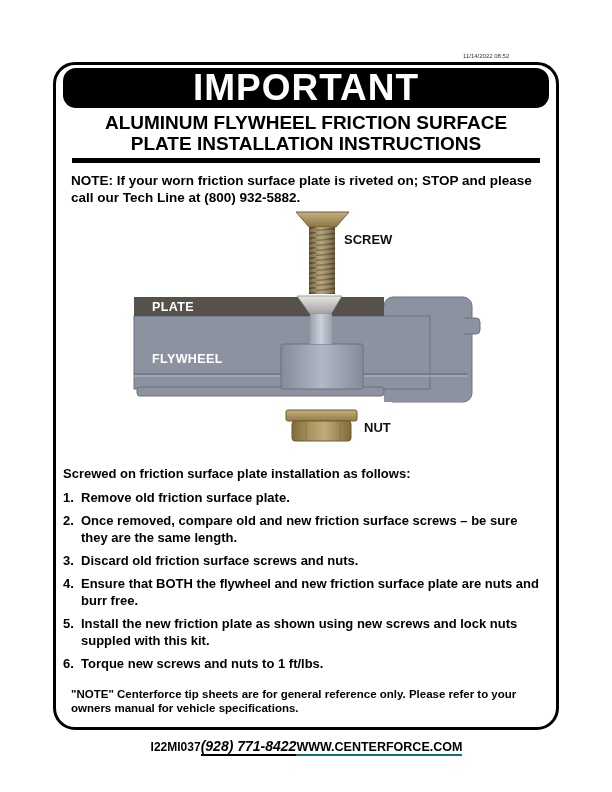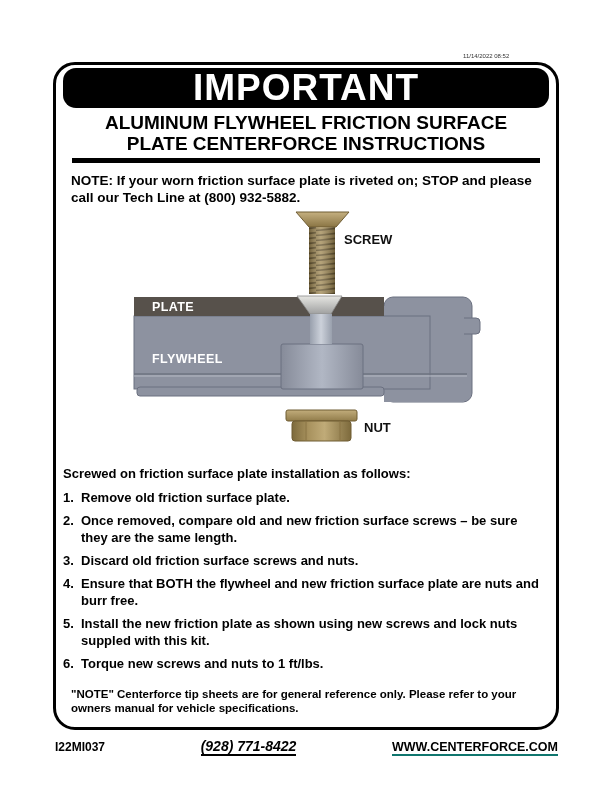--- a/index.html
+++ b/index.html
@@ -31,21 +31,21 @@
   ol.steps { list-style: none; margin-top: 8px; }
   ol.steps li { display: flex; font-size: 13px; font-weight: bold;
     line-height: 17px; margin-bottom: 6px; }
   ol.steps .num { flex: none; width: 18px; }
   ol.steps .txt { flex: 1; }
 
   .footnote { margin: 15px 15px 0 15px; font-size: 11.5px; font-weight: bold;
     line-height: 14px; }
 
   .footer { position: absolute; top: 738px; left: 55px; width: 503px;
-    display: flex; align-items: baseline; justify-content: space-between;
+    display: flex; align-items: baseline; justify-content: center;
     font-weight: bold; white-space: nowrap; }
   .footer .doc-id { font-size: 12px; }
   .footer .tech-line { font-size: 12.5px; border-bottom: 2px solid #000; }
   .footer .phone { font-size: 14px; font-style: italic; border-bottom: 2px solid #000; }
   .footer .website { font-size: 12.5px; border-bottom: 2px solid #0f766e; }
 
   svg text.lbl-dark { font-family: "Liberation Sans", sans-serif; font-size: 13px;
     font-weight: bold; fill: #111; }
   svg text.lbl-light { font-family: "Liberation Sans", sans-serif; font-size: 12.5px;
     font-weight: bold; fill: #fff; letter-spacing: 0.4px; }
@@ -56,21 +56,21 @@
 <div class="timestamp">11/14/2022 08:52</div>
 
 <div class="frame">
 
   <div class="banner">
     <span class="banner-text">IMPORTANT</span>
   </div>
 
   <div class="subtitle">
     <div>ALUMINUM FLYWHEEL FRICTION SURFACE</div>
-    <div>PLATE CENTERFORCE INSTRUCTIONS</div>
+    <div>PLATE INSTALLATION INSTRUCTIONS</div>
   </div>
 
   <div class="rule"></div>
 
   <p class="note-para">NOTE: If your worn friction surface plate is riveted on; STOP and please call our Tech Line at (800) 932-5882.</p>
 
   <div class="diagram">
     <svg width="500" height="252" viewBox="0 0 500 252">
       <defs>
         <linearGradient id="brassHead" x1="0" y1="0" x2="0" y2="1">

